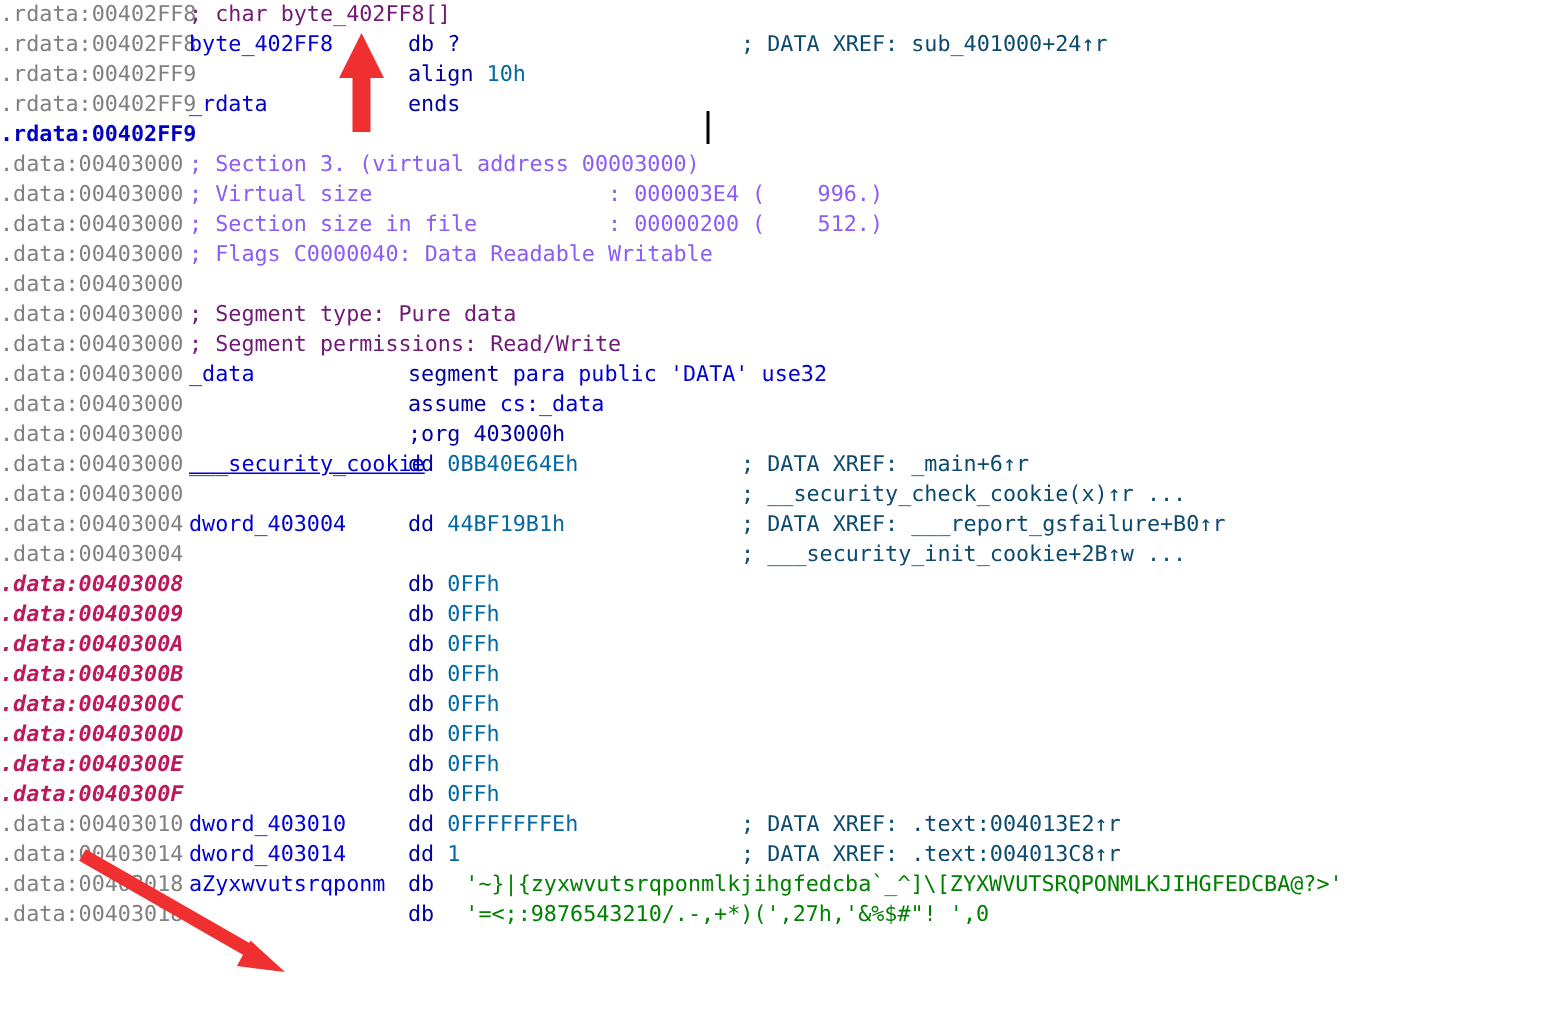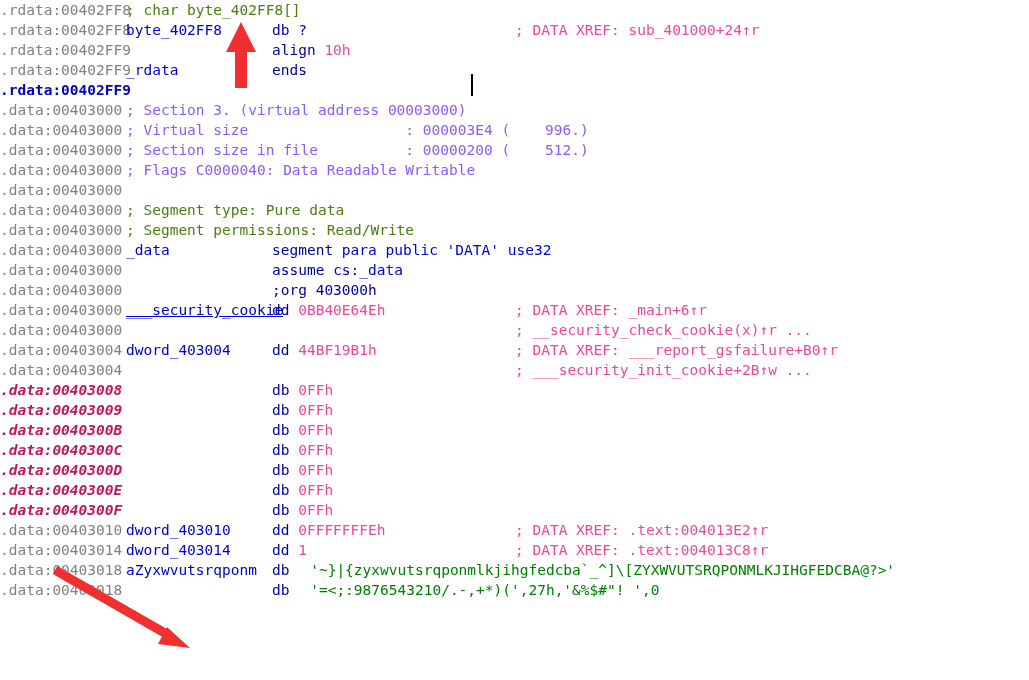--- a/index.html
+++ b/index.html
@@ -50,35 +50,34 @@
   .body { display: inline-block; }
 
   .lbl {
     display: inline-block;
     width: 146px;
     color: #0000d0;
   }
   .lbl.under { text-decoration: underline; }
 
   .instr { color: #0000a0; }
-  .num   { color: #ec4899; }
+  .num   { color: #0369a1; }
   .str   { color: #008000; margin-left: 12px; }
   .segkw { color: #0000d0; }
 
-  .cmt        { color: #4d7c0f; }
+  .cmt        { color: #701a75; }
   .cmt-blue   { color: #8b5cf6; }
 
   
   .rcmt {
     position: absolute;
     left: 494px;
     top: 0;
-    color: #ec4899;
+    color: #0c4a6e;
     white-space: pre;
-    margin-left: 21px;
   }
 
   
   #caret {
     position: absolute;
     left: 471px;
     top: 74px;
     width: 2px;
     height: 22px;
     background: #000000;
@@ -111,20 +110,21 @@
       <div class="line"><span class="addr">.data:00403000</span><span class="body"><span class="cmt">; Segment permissions: Read/Write</span></span></div>
       <div class="line"><span class="addr">.data:00403000</span><span class="body"><span class="lbl">_data</span><span class="instr">segment</span> <span class="segkw">para public 'DATA' use32</span></span></div>
       <div class="line"><span class="addr">.data:00403000</span><span class="body"><span class="lbl"></span><span class="instr">assume</span> <span class="segkw">cs:_data</span></span></div>
       <div class="line"><span class="addr">.data:00403000</span><span class="body"><span class="lbl"></span><span class="instr">;org 403000h</span></span></div>
       <div class="line"><span class="addr">.data:00403000</span><span class="body"><span class="lbl under">___security_cookie</span><span class="instr">dd</span> <span class="num">0BB40E64Eh</span></span><span class="rcmt">; DATA XREF: _main+6↑r</span></div>
       <div class="line"><span class="addr">.data:00403000</span><span class="body"><span class="cmt"></span></span><span class="rcmt">; __security_check_cookie(x)↑r ...</span></div>
       <div class="line"><span class="addr">.data:00403004</span><span class="body"><span class="lbl">dword_403004</span><span class="instr">dd</span> <span class="num">44BF19B1h</span></span><span class="rcmt">; DATA XREF: ___report_gsfailure+B0↑r</span></div>
       <div class="line"><span class="addr">.data:00403004</span><span class="body"><span class="cmt"></span></span><span class="rcmt">; ___security_init_cookie+2B↑w ...</span></div>
       <div class="line"><span class="addr olive">.data:00403008</span><span class="body"><span class="lbl"></span><span class="instr">db</span> <span class="num">0FFh</span></span></div>
       <div class="line"><span class="addr olive">.data:00403009</span><span class="body"><span class="lbl"></span><span class="instr">db</span> <span class="num">0FFh</span></span></div>
+      <div class="line"><span class="addr olive">.data:0040300A</span><span class="body"><span class="lbl"></span><span class="instr">db</span> <span class="num">0FFh</span></span></div>
       <div class="line"><span class="addr olive">.data:0040300B</span><span class="body"><span class="lbl"></span><span class="instr">db</span> <span class="num">0FFh</span></span></div>
       <div class="line"><span class="addr olive">.data:0040300C</span><span class="body"><span class="lbl"></span><span class="instr">db</span> <span class="num">0FFh</span></span></div>
       <div class="line"><span class="addr olive">.data:0040300D</span><span class="body"><span class="lbl"></span><span class="instr">db</span> <span class="num">0FFh</span></span></div>
       <div class="line"><span class="addr olive">.data:0040300E</span><span class="body"><span class="lbl"></span><span class="instr">db</span> <span class="num">0FFh</span></span></div>
       <div class="line"><span class="addr olive">.data:0040300F</span><span class="body"><span class="lbl"></span><span class="instr">db</span> <span class="num">0FFh</span></span></div>
       <div class="line"><span class="addr">.data:00403010</span><span class="body"><span class="lbl">dword_403010</span><span class="instr">dd</span> <span class="num">0FFFFFFFEh</span></span><span class="rcmt">; DATA XREF: .text:004013E2↑r</span></div>
       <div class="line"><span class="addr">.data:00403014</span><span class="body"><span class="lbl">dword_403014</span><span class="instr">dd</span> <span class="num">1</span></span><span class="rcmt">; DATA XREF: .text:004013C8↑r</span></div>
       <div class="line"><span class="addr">.data:00403018</span><span class="body"><span class="lbl">aZyxwvutsrqponm</span><span class="instr">db</span> <span class="str">'~}|{zyxwvutsrqponmlkjihgfedcba`_^]\[ZYXWVUTSRQPONMLKJIHGFEDCBA@?&gt;'</span></span></div>
       <div class="line"><span class="addr">.data:00403018</span><span class="body"><span class="lbl"></span><span class="instr">db</span> <span class="str">'=&lt;;:9876543210/.-,+*)(',27h,'&amp;%$#"! ',0</span></span></div>
     </div>

